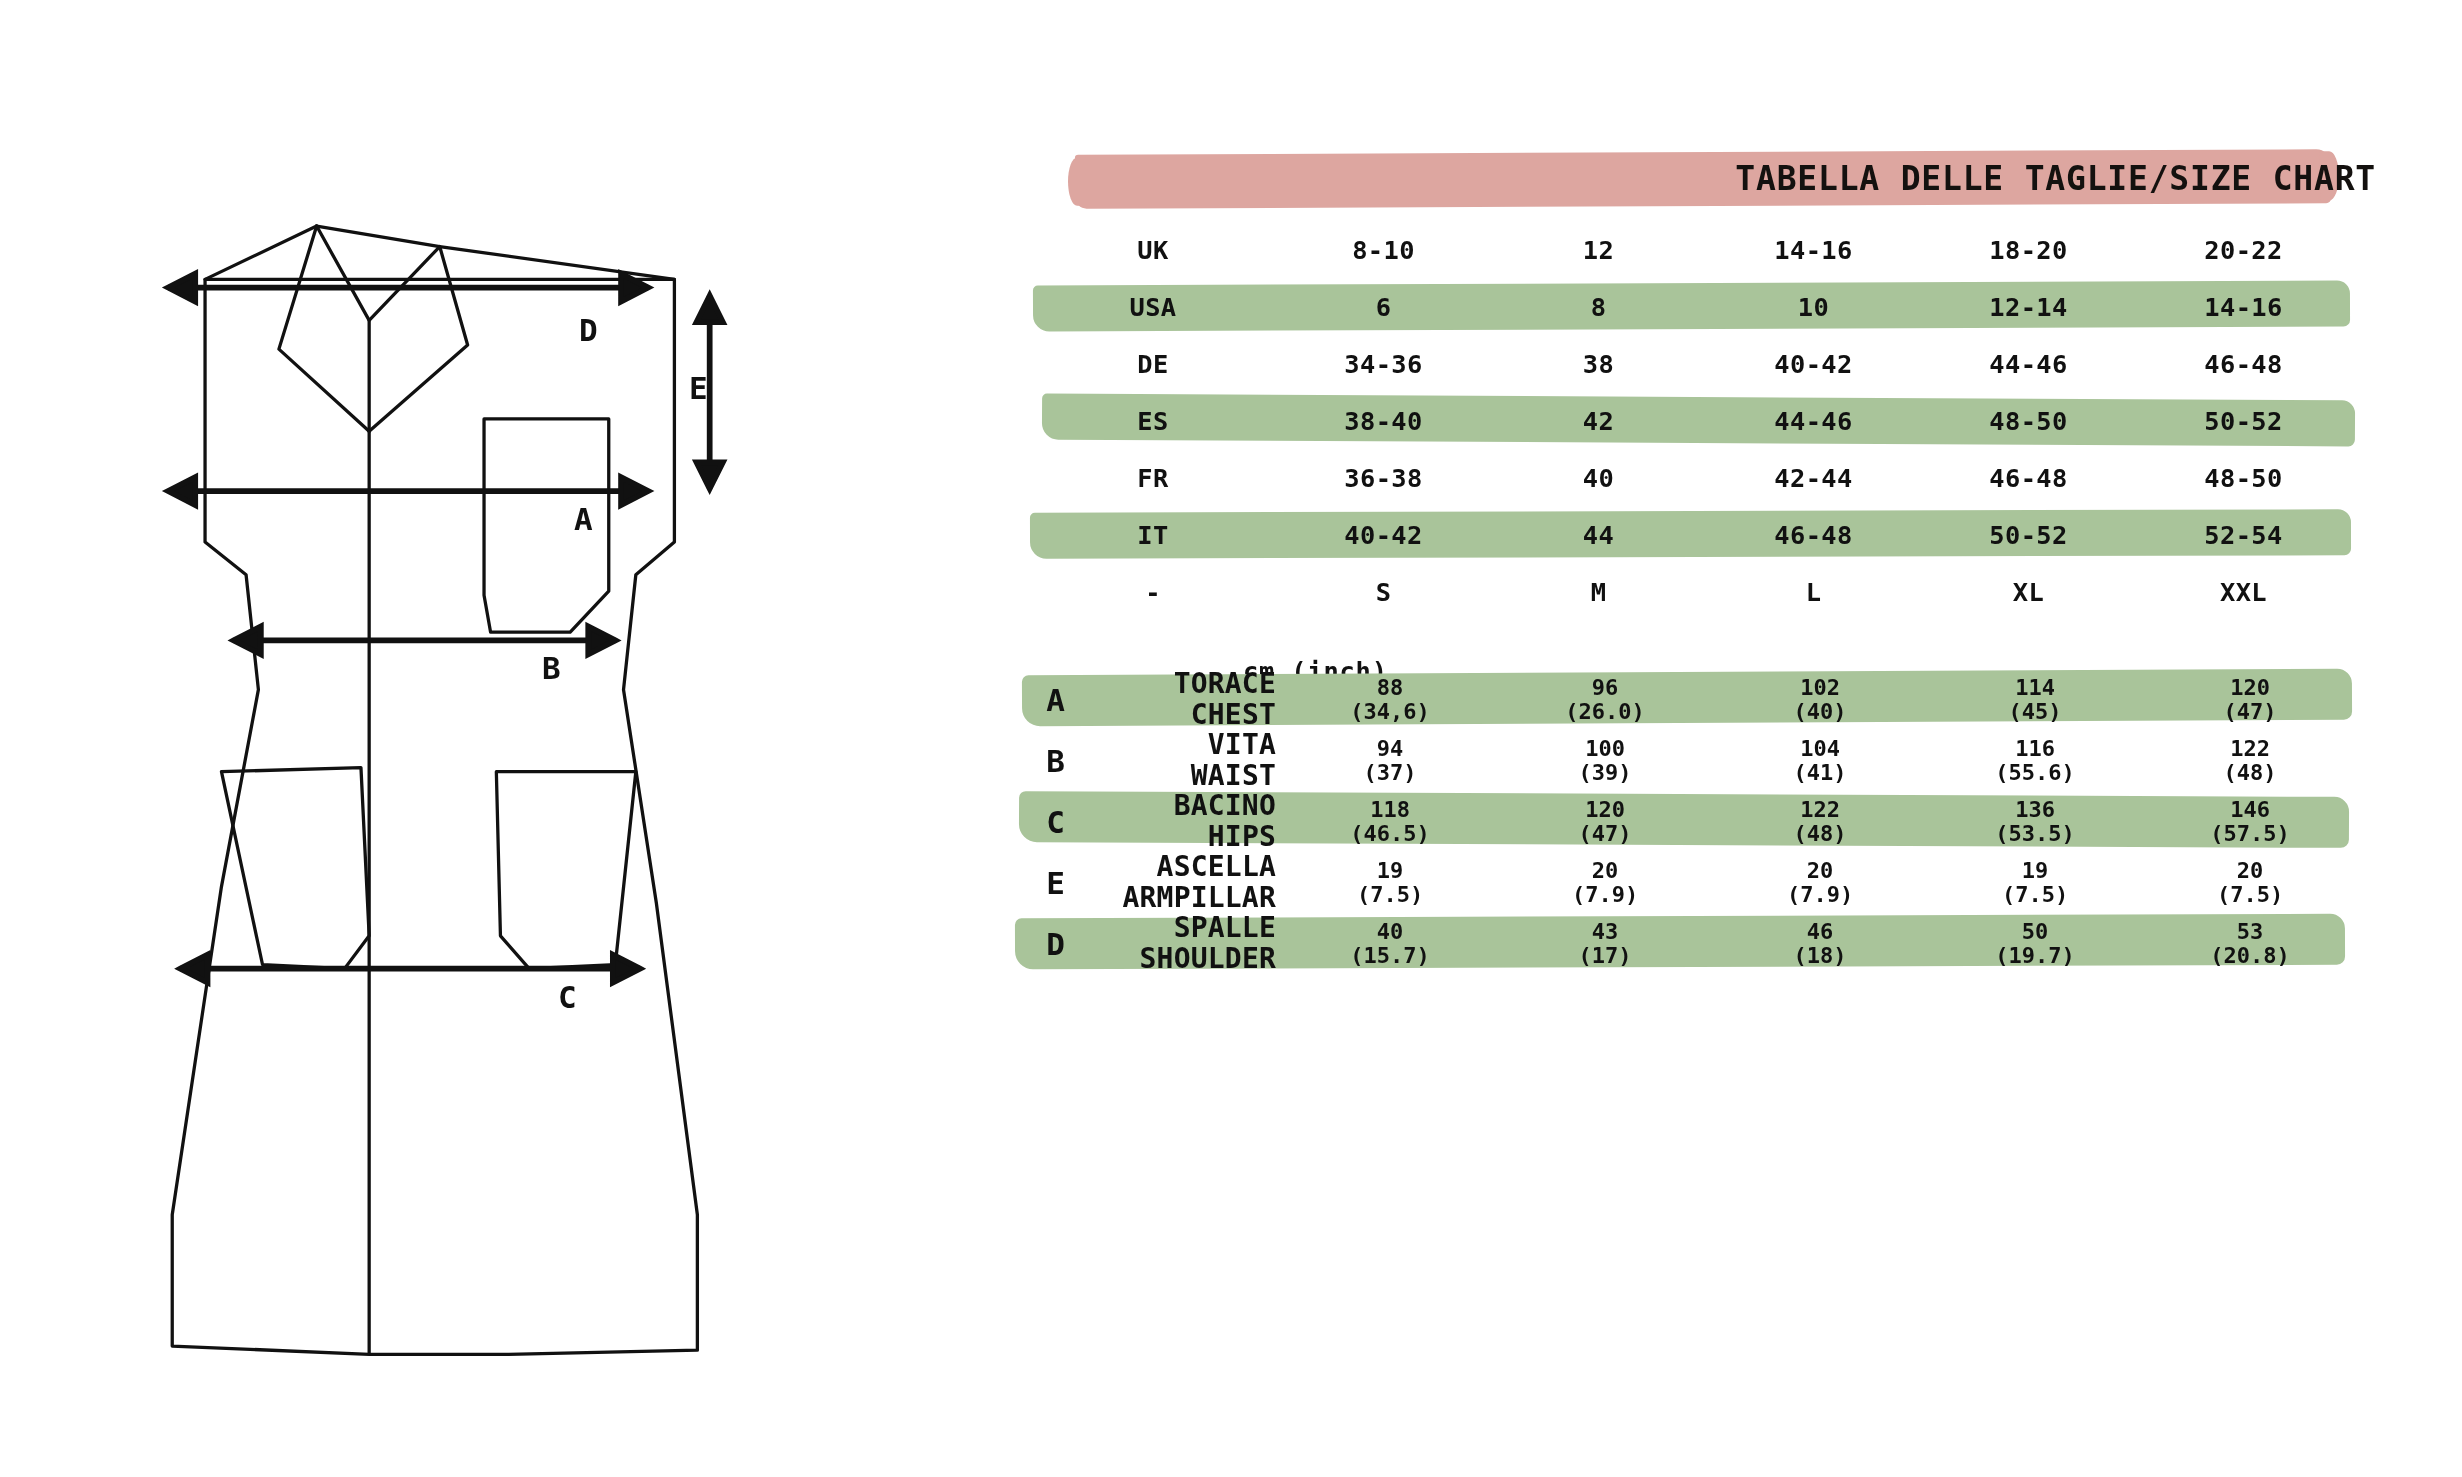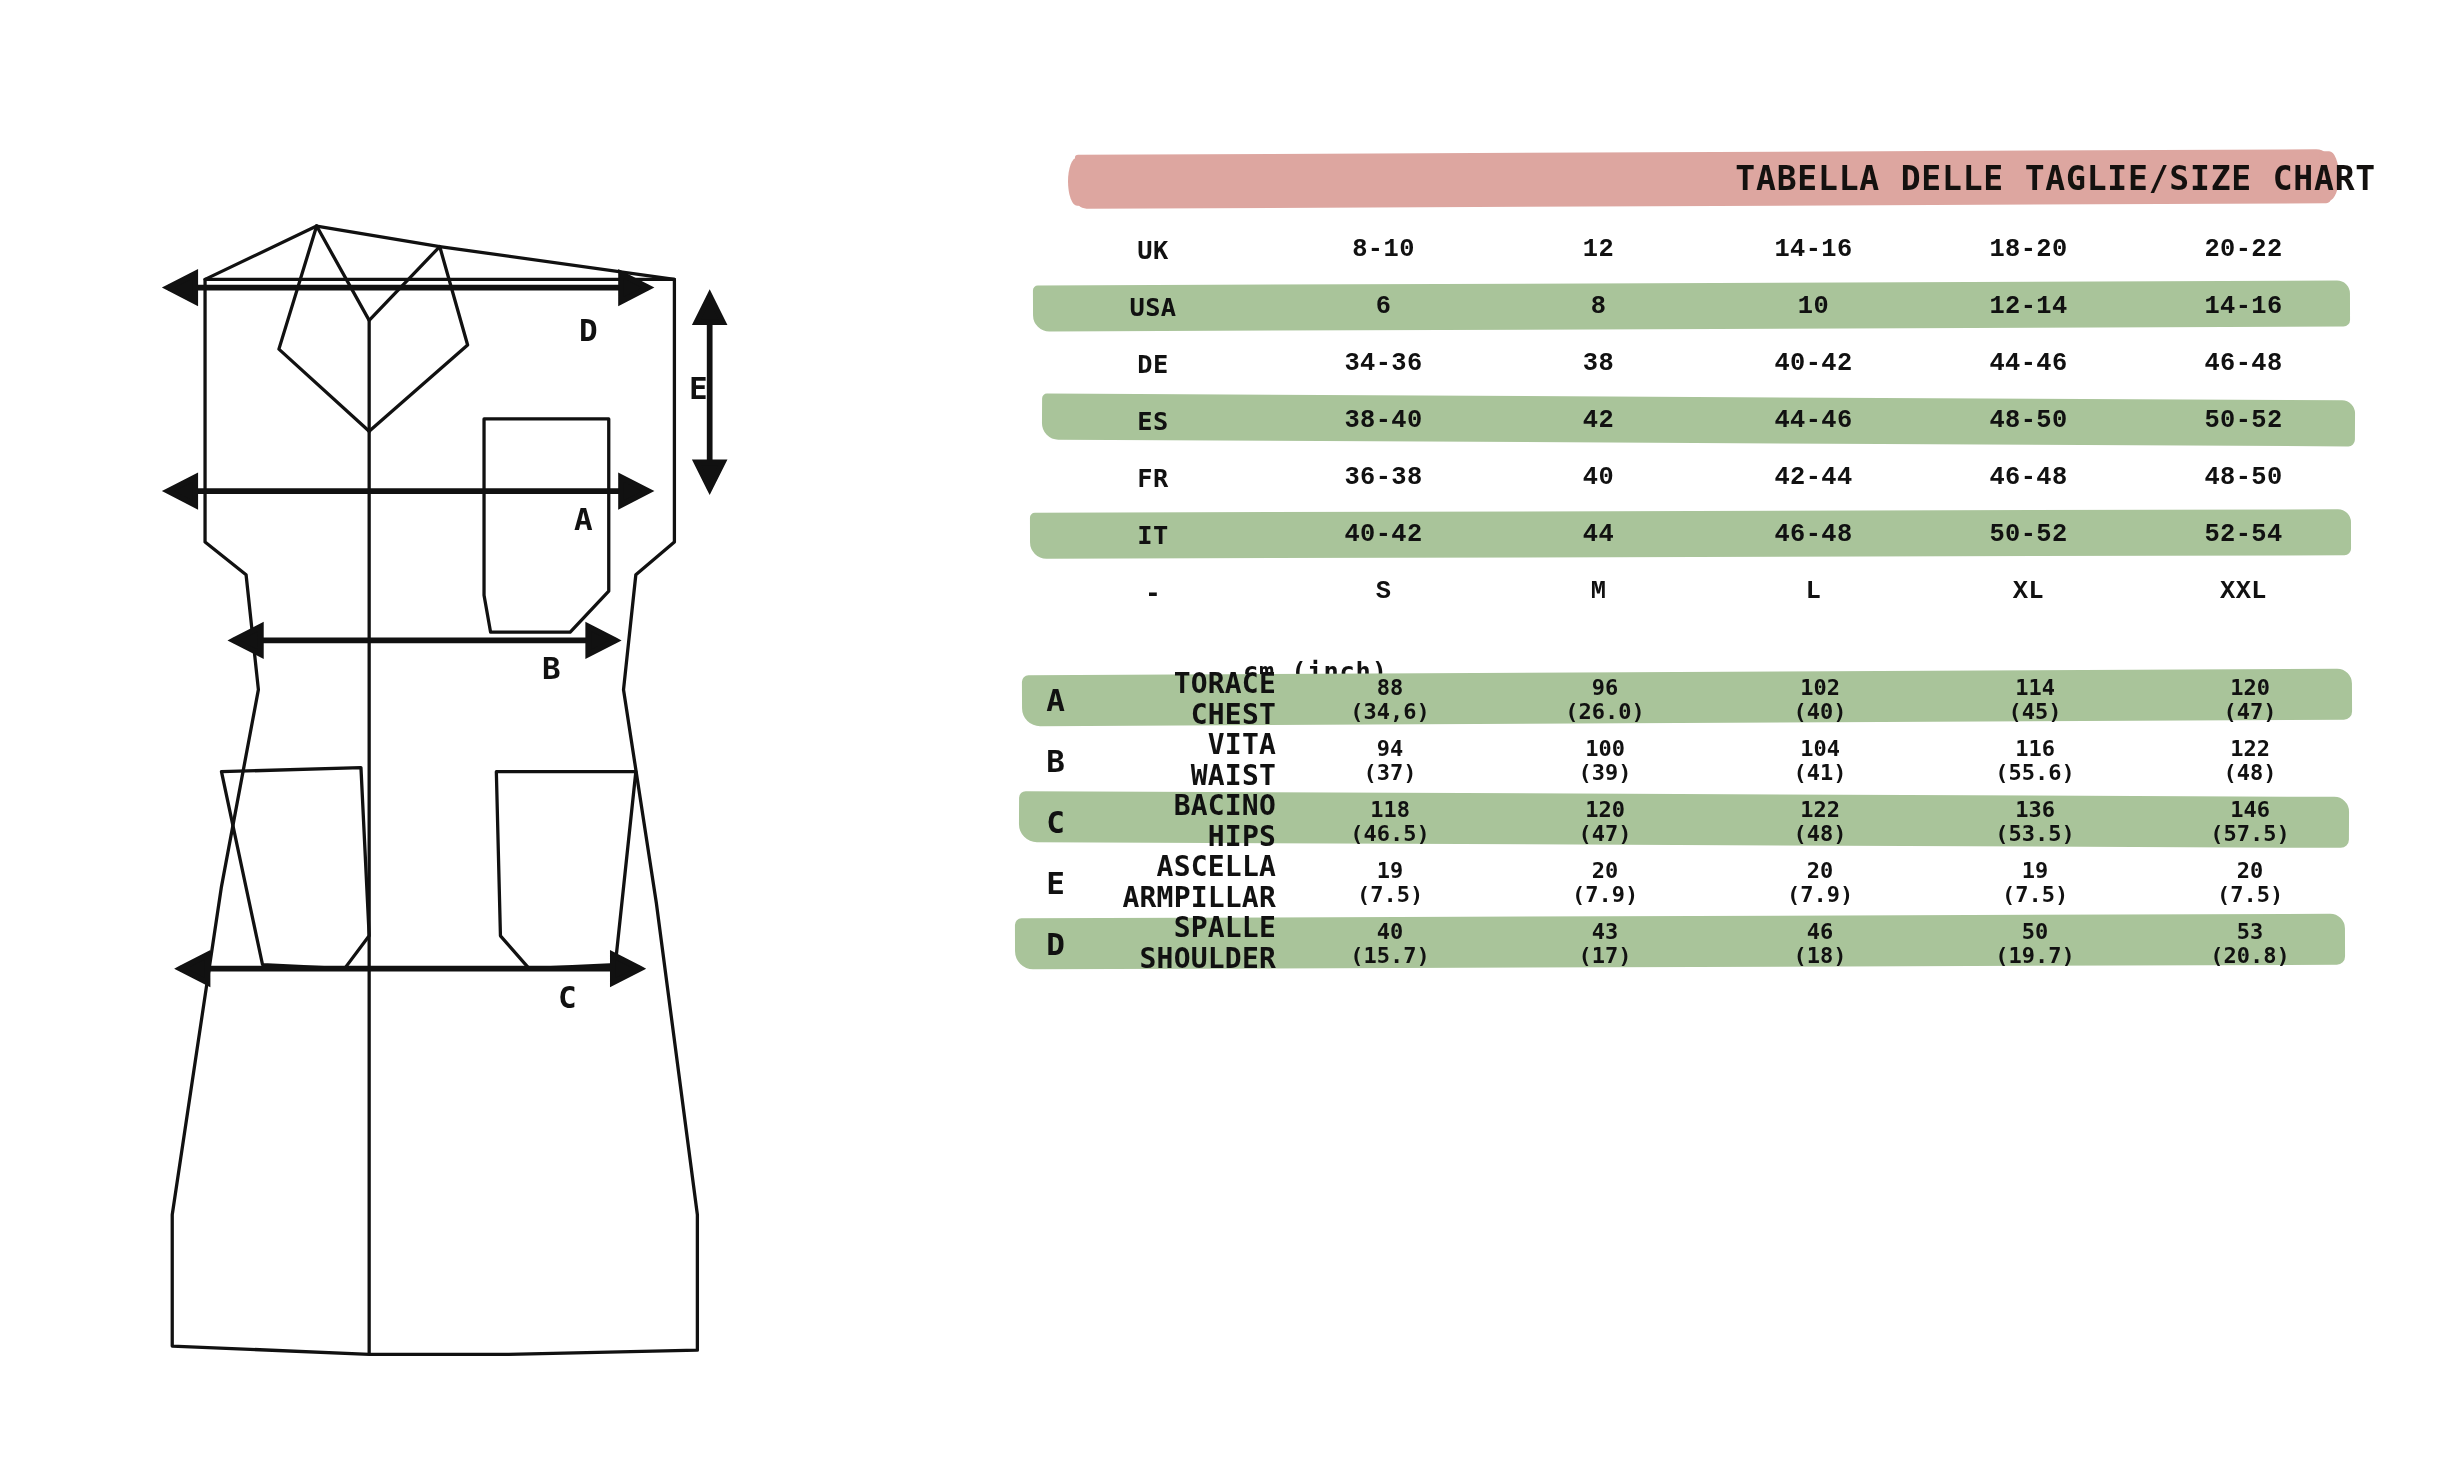--- a/index.html
+++ b/index.html
@@ -106,21 +106,21 @@
     align-items: center;
     z-index: 3;
   }
   .cells > div {
     text-align: center;
     font-size: 25.4px;
     font-weight: bold;
     letter-spacing: 0.4px;
   }
   .c-label { width: 246px; }
-  .c-val   { width: 215px; font-family: Liberation Mono, monospace; }
+  .c-val   { width: 215px; }
 
   
   .cm-note {
     position: absolute;
     left: 213px;
     top: 501px;
     font-size: 25.4px;
     font-weight: bold;
     letter-spacing: 0.8px;
     margin-top: 24px;

